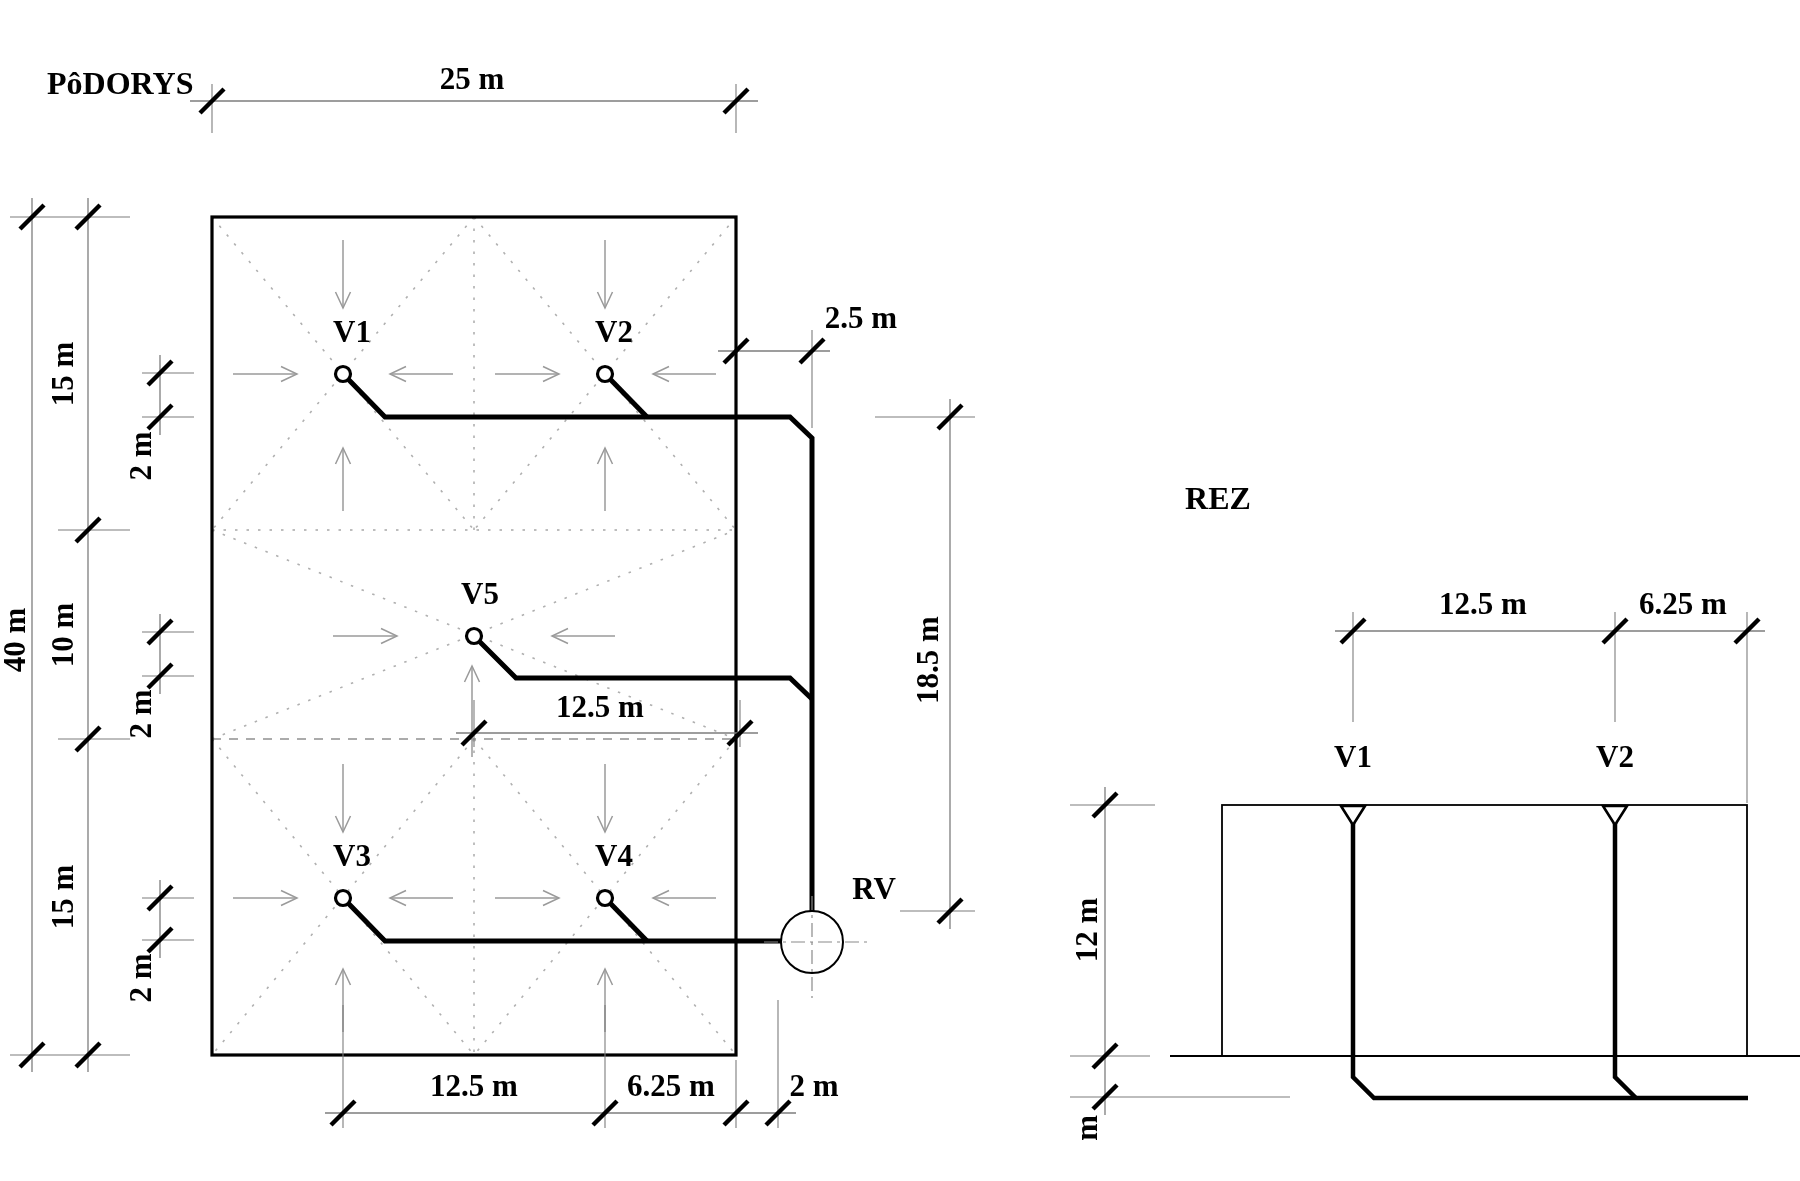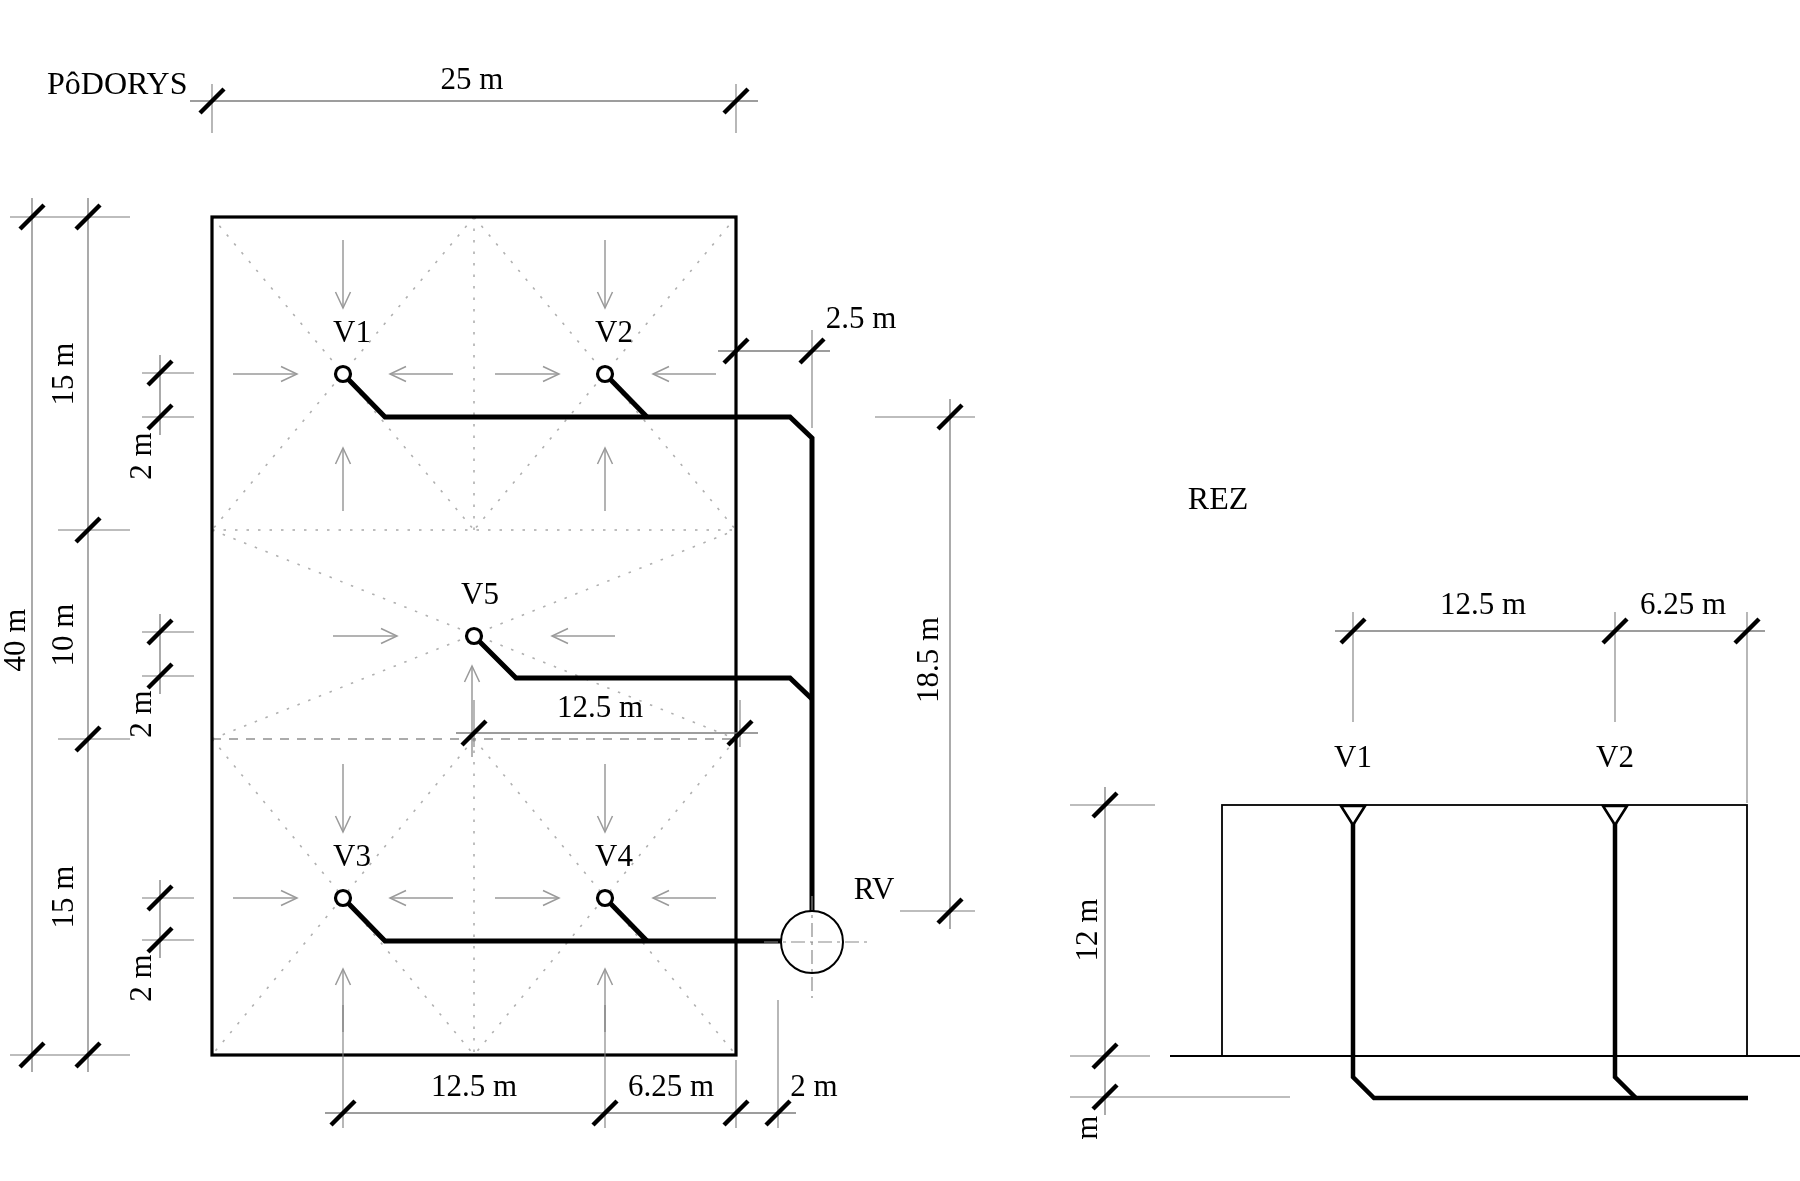--- a/index.html
+++ b/index.html
@@ -3,21 +3,21 @@
 <meta charset="utf-8">
 <style>
   :root{
     --ink:#000000;
     --dim:#7d7d7d;
     --arrow:#9a9a9a;
     --dots:#b0b0b0;
     --bg:#ffffff;
   }
   html,body{margin:0;padding:0;background:var(--bg);}
-  .stage{width:1800px;height:1146px;position:relative;background:var(--bg);}
+  .stage{width:1800px;height:1146px;position:relative;background:var(--bg);font-weight:bold;}
   svg{display:block;}
   text{font-family:"Liberation Serif","DejaVu Serif",serif;fill:var(--ink);}
   .t-dim{font-size:31px;}
   .t-title{font-size:32px;}
   .t-label{font-size:31px;}
   .ink{stroke:var(--ink);fill:none;}
   .wall{stroke-width:3.2;}
   .pipe{stroke-width:5;stroke:var(--ink);fill:none;}
   .pipe-sec{stroke-width:4.5;stroke:var(--ink);fill:none;}
   .dimline{stroke:var(--dim);stroke-width:1.3;fill:none;}

